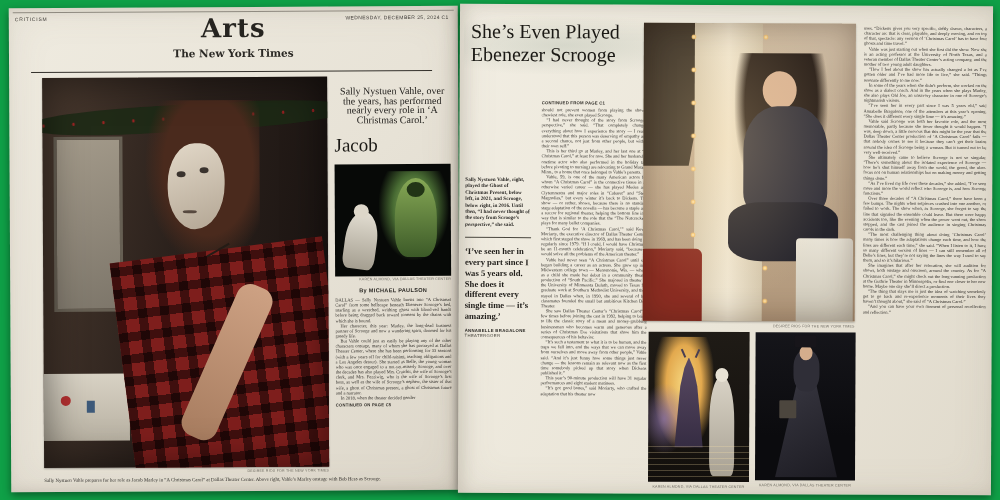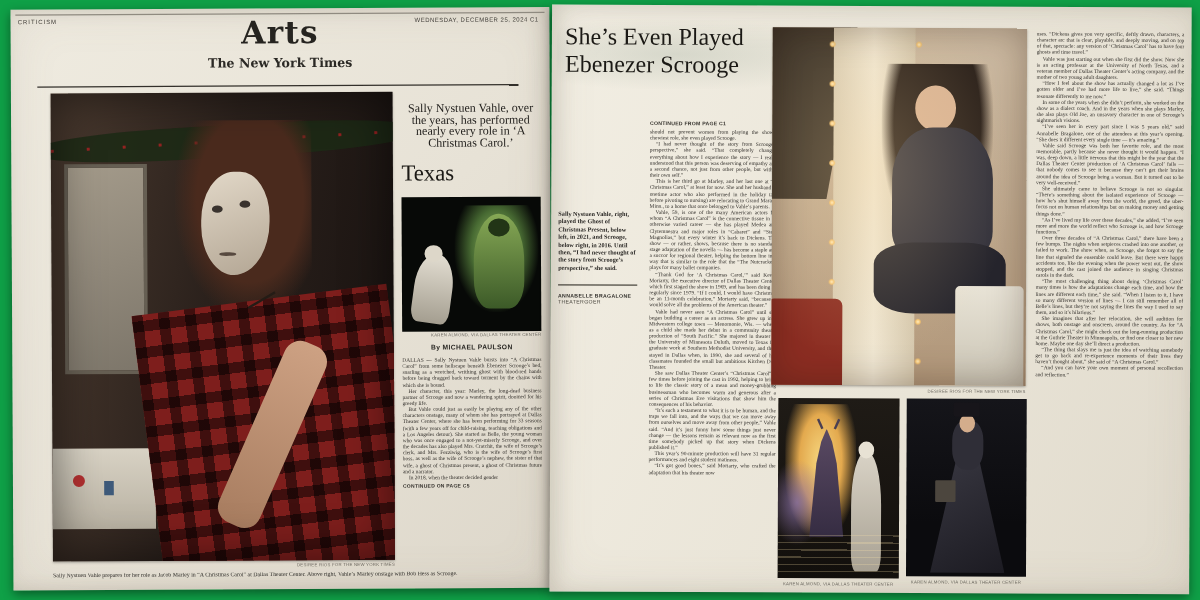--- a/index.html
+++ b/index.html
@@ -135,21 +135,21 @@
     <div class="lpp-arm"></div>
     <div class="lpp-brush"></div>
     <div class="lpp-vignette"></div>
   </div>
   <div class="abs tiny-credit lp-main-credit">DESIREE RIOS FOR THE NEW YORK TIMES</div>
   <div class="abs lp-caption">Sally Nystuen Vahle prepares for her role as Jacob Marley in “A Christmas Carol” at Dallas Theater Center. Above right, Vahle’s Marley onstage with Bob Hess as Scrooge.</div>
 
   <div class="abs lp-col">
     <div class="lp-intro">Sally Nystuen Vahle, over the years, has performed nearly every role in ‘A Christmas Carol.’</div>
     <div class="lp-headline">
-      <div>Texas</div>
+      <div>Jacob</div>
     </div>
     <div class="lp-stage-photo">
       <div class="lsp-glow"></div>
       <div class="lsp-ghost"></div>
       <div class="lsp-ghost-face"></div>
       <div class="lsp-white-fig"></div>
       <div class="lsp-white-head"></div>
     </div>
     <div class="lp-stage-credit tiny-credit">KAREN ALMOND, VIA DALLAS THEATER CENTER</div>
     <div class="lp-byline">By MICHAEL PAULSON</div>
@@ -166,20 +166,21 @@
 <div class="page page-right">
   <div class="abs rp-headline-wash"></div>
   <div class="abs rp-headline">
     <div>She’s Even Played</div>
     <div>Ebenezer Scrooge</div>
   </div>
 
   <div class="abs rp-margin-col">
     <div class="rp-margin-caption">Sally Nystuen Vahle, right, played the Ghost of Christmas Present, below left, in 2021, and Scrooge, below right, in 2016. Until then, “I had never thought of the story from Scrooge’s perspective,” she said.</div>
     <div class="rp-quote-rule"></div>
+    <div class="rp-pull-quote">‘I’ve seen her in every part since I was 5 years old. She does it different every single time — it’s amazing.’</div>
     <div class="rp-quote-attr">ANNABELLE BRAGALONE</div>
     <div class="rp-quote-role">THEATERGOER</div>
   </div>
 
   <div class="abs rp-col1">
     <div class="rp-cont-from">CONTINUED FROM PAGE C1</div>
     <div class="rp-body justify">
         <p>should not prevent women from playing the show’s chewiest role, she even played Scrooge.</p>
         <p>“I had never thought of the story from Scrooge’s perspective,” she said. “That completely changed everything about how I experience the story — I really understood that this person was deserving of empathy and a second chance, not just from other people, but within their own self.”</p>
         <p>This is her third go at Marley, and her last one at “A Christmas Carol,” at least for now. She and her husband (a onetime actor who also performed in the holiday tale before pivoting to nursing) are relocating to Grand Marais, Minn., to a home that once belonged to Vahle’s parents.</p>

